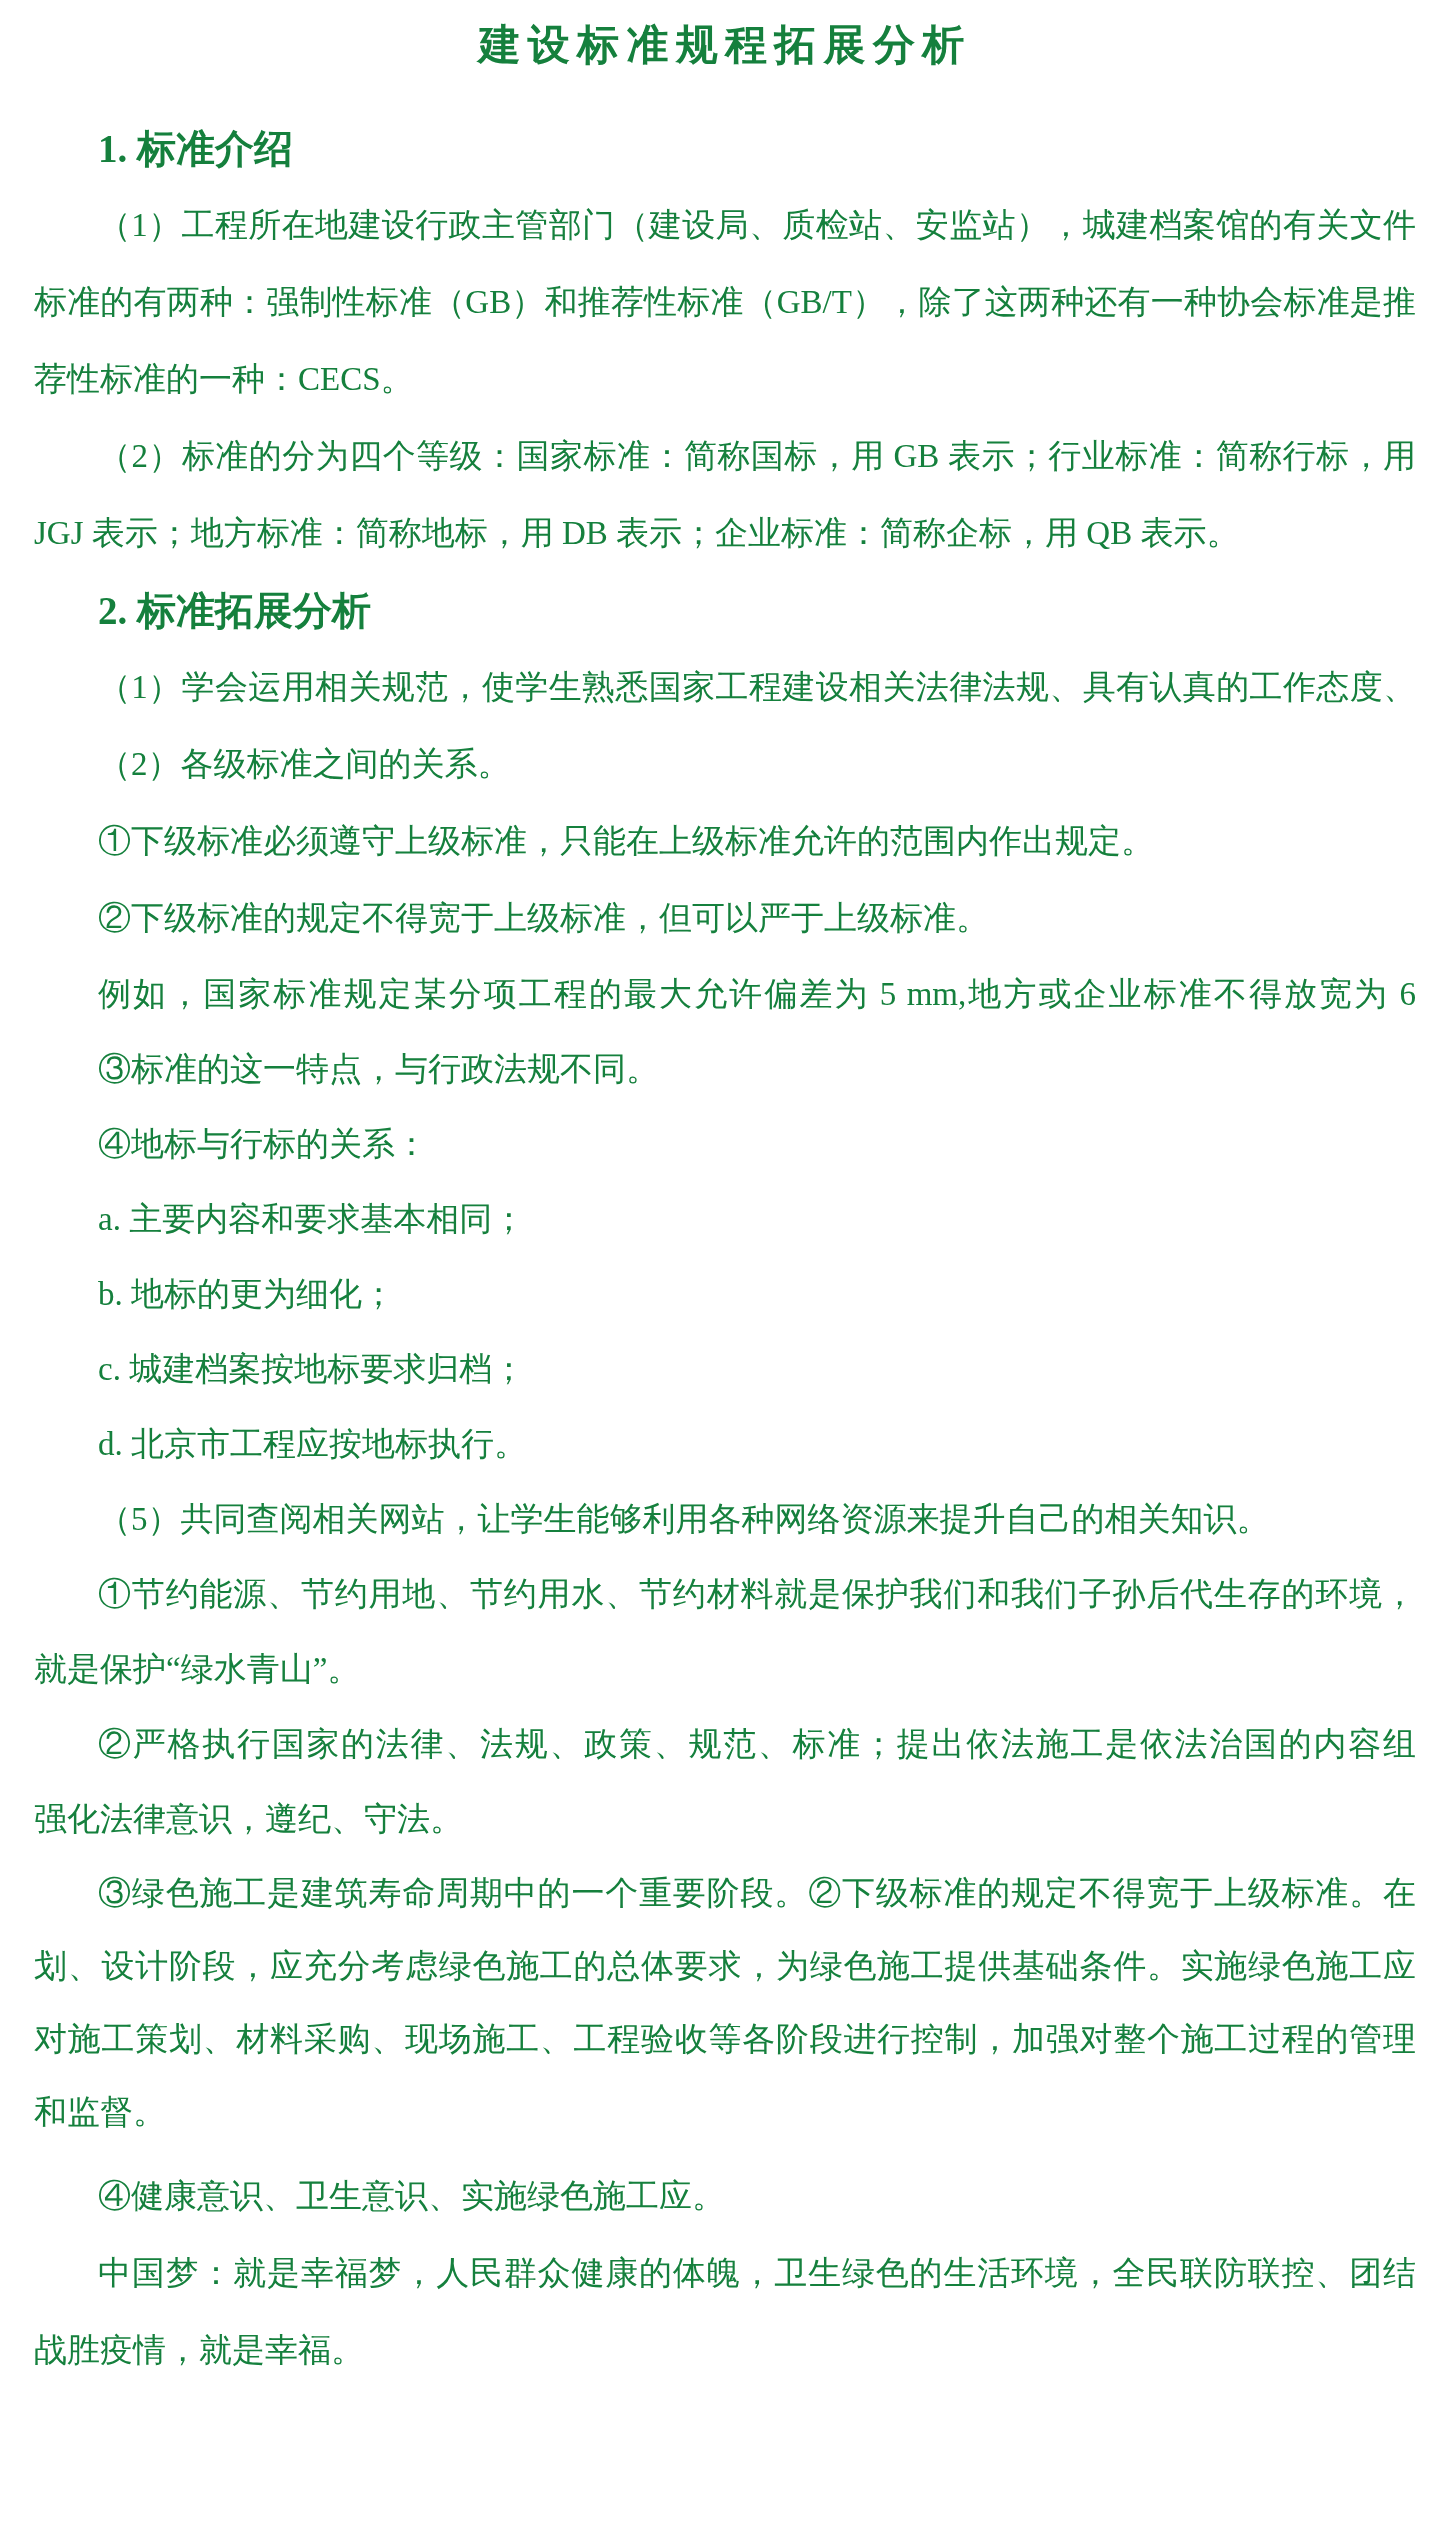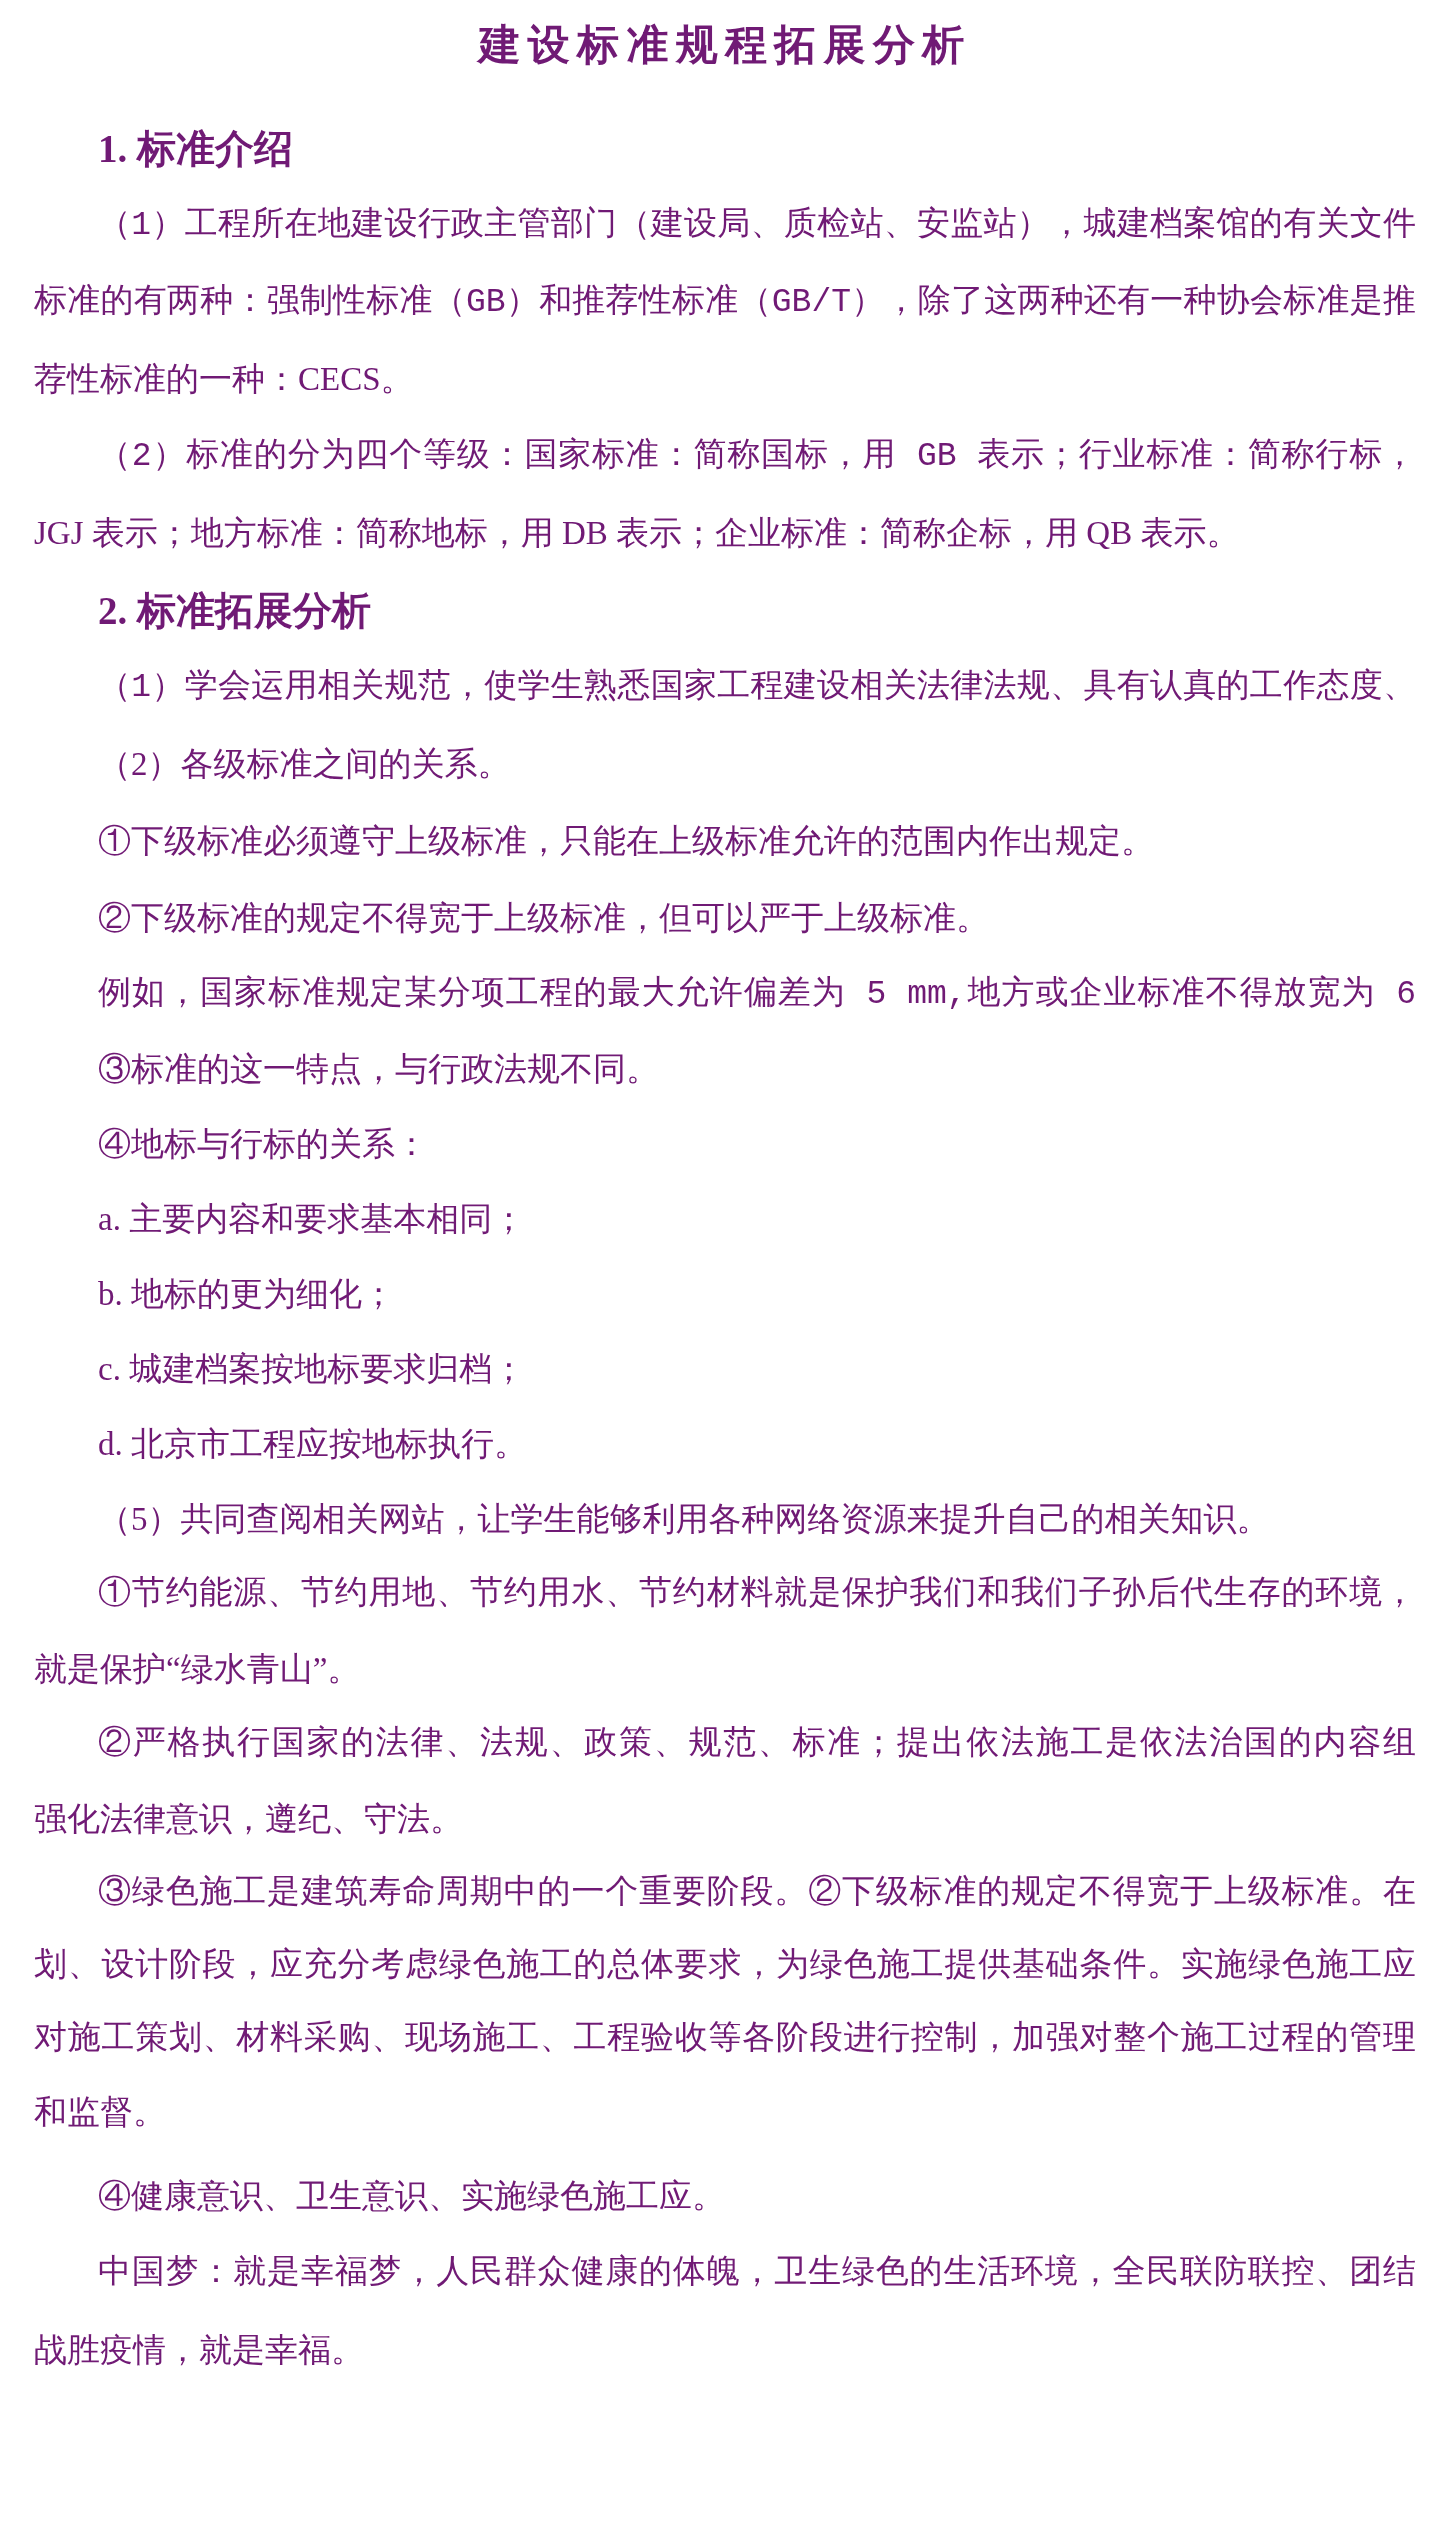--- a/index.html
+++ b/index.html
@@ -52,30 +52,29 @@
     line-height: 73px;
   }
   .line.ind {
     text-indent: 64px;
   }
   .line.fill {
     white-space: normal;
     text-align: justify;
     text-align-last: justify;
     text-justify: inter-character;
-    font-family: Liberation Mono, monospace;
   }
   .line.gap-sm {
     margin-top: 9.2px;
   }
 </style>
 </head>
 <body>
 
-<div class="page" style="background: rgb(255, 255, 255); color: #701a75;">
+<div class="page" style="background: rgb(255, 255, 255); color: #15803d;">
 
   <div class="title">建设标准规程拓展分析</div>
 
   <div class="line h h1gap ind">1. 标准介绍</div>
 
   <div class="line ind fill">（1）工程所在地建设行政主管部门（建设局、质检站、安监站），城建档案馆的有关文件</div>
   <div class="line fill">标准的有两种：强制性标准（GB）和推荐性标准（GB/T），除了这两种还有一种协会标准是推</div>
   <div class="line">荐性标准的一种：CECS。</div>
   <div class="line ind fill">（2）标准的分为四个等级：国家标准：简称国标，用 GB 表示；行业标准：简称行标，用</div>
   <div class="line">JGJ 表示；地方标准：简称地标，用 DB 表示；企业标准：简称企标，用 QB 表示。</div>

